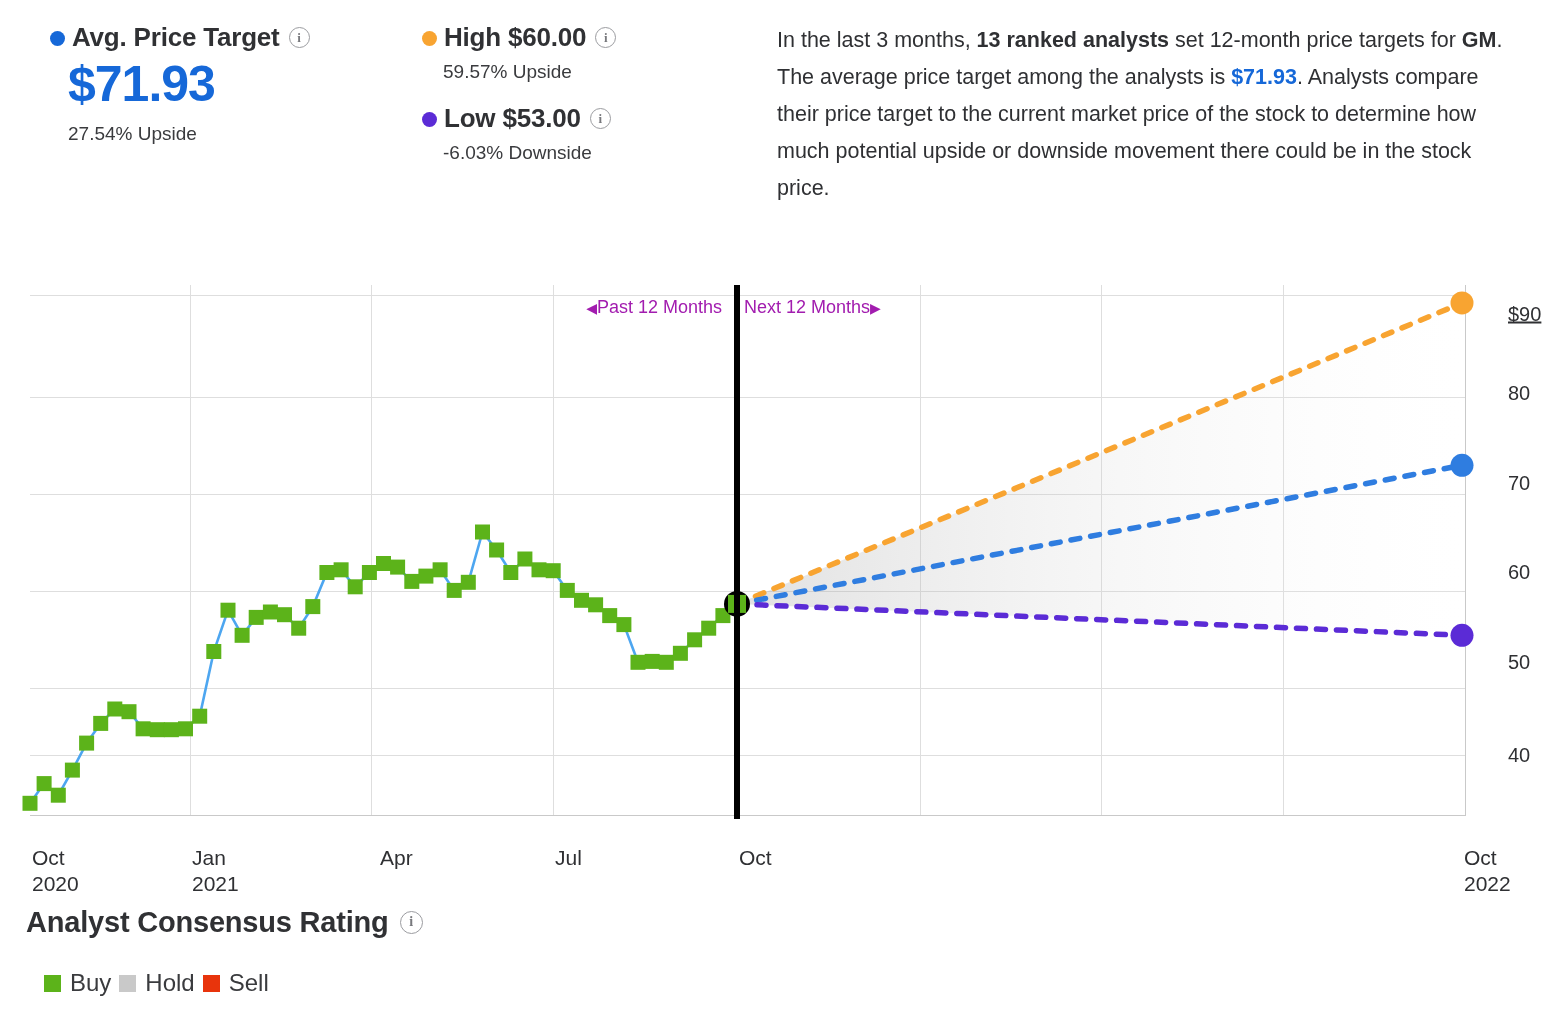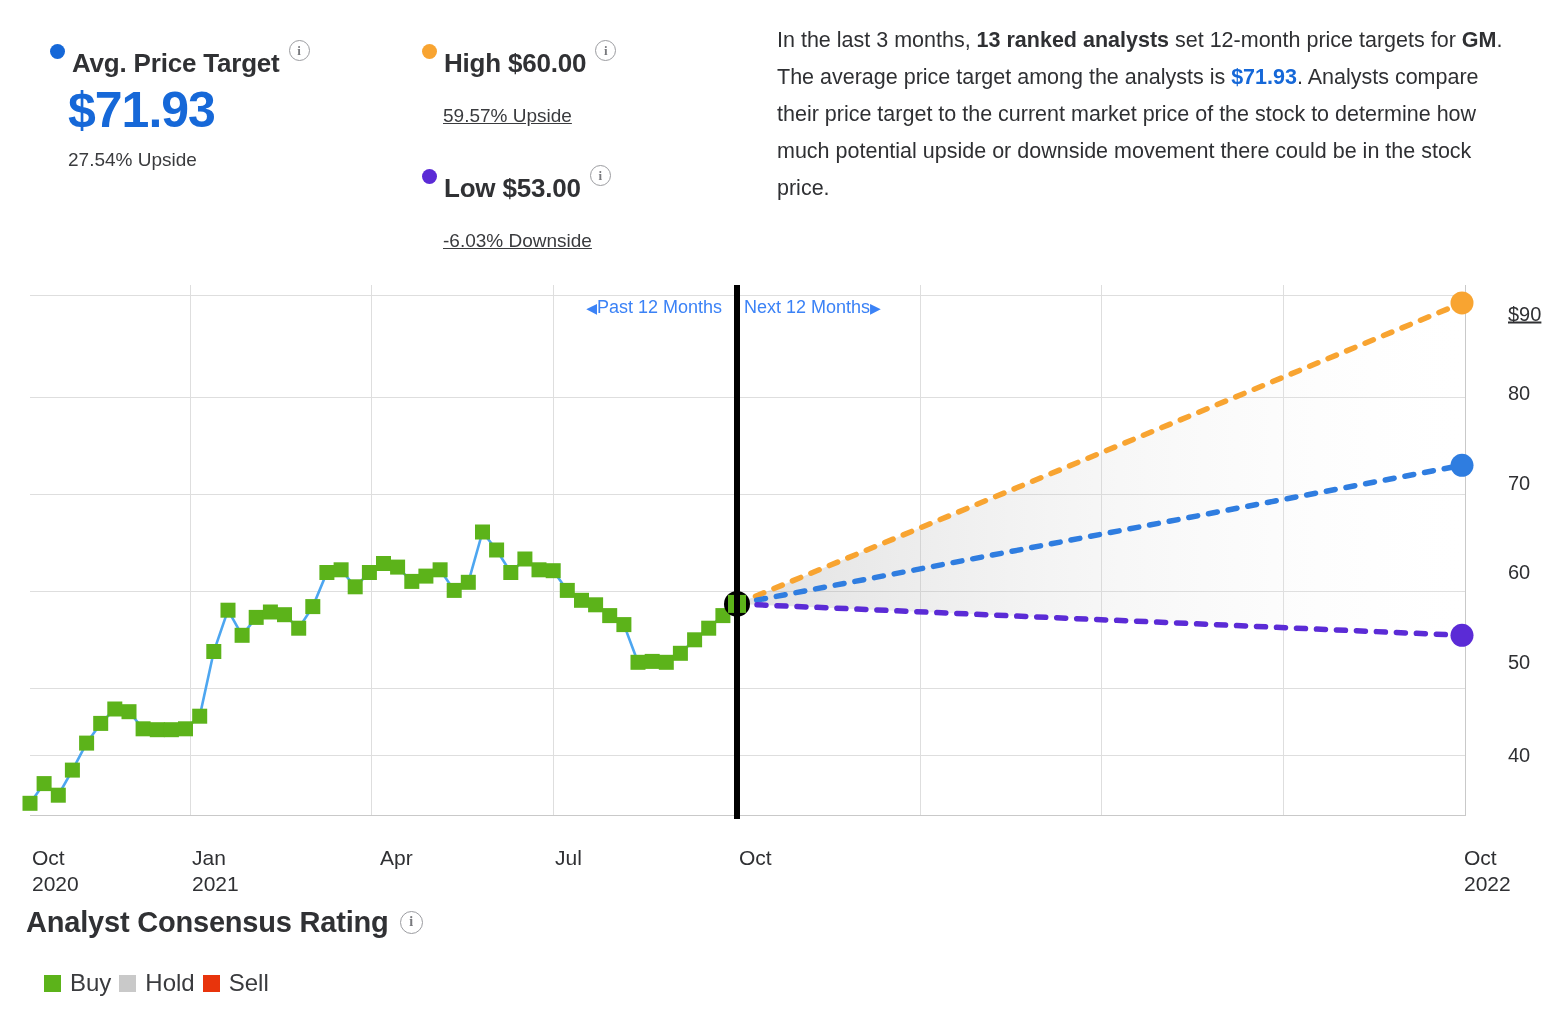--- a/index.html
+++ b/index.html
@@ -27,21 +27,20 @@
 
   .dot {
     width: 15px; height: 15px; border-radius: 50%;
     display: inline-block; margin-right: 7px; flex: 0 0 auto;
     position: relative; top: 1px;
   }
 
   .stat-title {
     font-size: 26px; font-weight: bold; letter-spacing: -0.2px;
     color: #303134;
-    margin-top: 26px;
   }
 
   .info-icon {
     width: 19px; height: 19px; border-radius: 50%;
     border: 1.6px solid #9b9ca0;
     display: inline-flex; align-items: center; justify-content: center;
     font-size: 13px; font-weight: bold; color: #78797d;
     margin-left: 9px; flex: 0 0 auto;
     font-family: "Liberation Serif", serif;
     line-height: 1;
@@ -51,21 +50,21 @@
 
   #avg-value {
     font-size: 50px; font-weight: bold; color: #1668d8;
     letter-spacing: -1px; margin-top: 6px; margin-left: 18px;
     line-height: 1;
   }
   #avg-sub {
     font-size: 19px; color: #3a3b3e; margin-top: 14px; margin-left: 18px;
   }
 
-  .hl-sub { font-size: 19px; color: #3a3b3e; margin-top: 26px; margin-left: 21px; text-decoration: underline; }
+  .hl-sub { font-size: 19px; color: #3a3b3e; margin-top: 8px; margin-left: 21px; }
   #low-row { margin-top: 20px; align-items: center; }
 
   #description {
     position: absolute; left: 777px; top: 22px; width: 740px;
     font-size: 21.5px; line-height: 37px; color: #2f3033;
   }
   #description b { font-weight: bold; }
   #description .blue { color: #1668d8; font-weight: bold; }
 
   
@@ -80,21 +79,21 @@
   .axis-bottom { position: absolute; left: 0; bottom: -1px; width: 100%; height: 1px; background: #c9c9c9; }
   .axis-right { position: absolute; right: 0; top: 0; width: 1px; height: 100%; background: #c9c9c9; }
 
   #divider {
     position: absolute; top: 0; width: 6px; height: 534px; background: #000000;
     left: 704px;
   }
 
   .range-label {
     position: absolute; top: 12px;
-    font-size: 18px; color: #3b82f6; white-space: nowrap;
+    font-size: 18px; color: #a21caf; white-space: nowrap;
     font-family: "Liberation Sans", sans-serif;
   }
   #past-label { right: 744px; }
   #next-label { left: 714px; }
   .arrow { font-size: 14px; }
 
   .ytick {
     position: absolute; left: 1478px;
     font-size: 20px; color: #2f3033; transform: translateY(-50%);
     white-space: nowrap;

